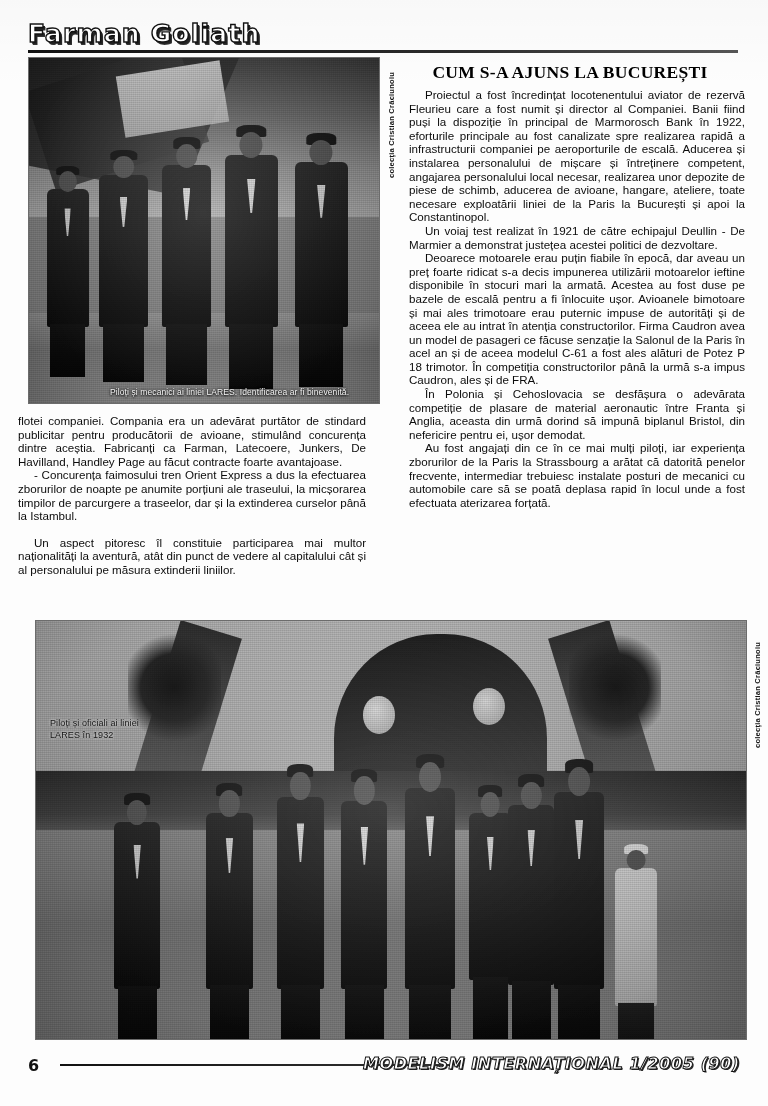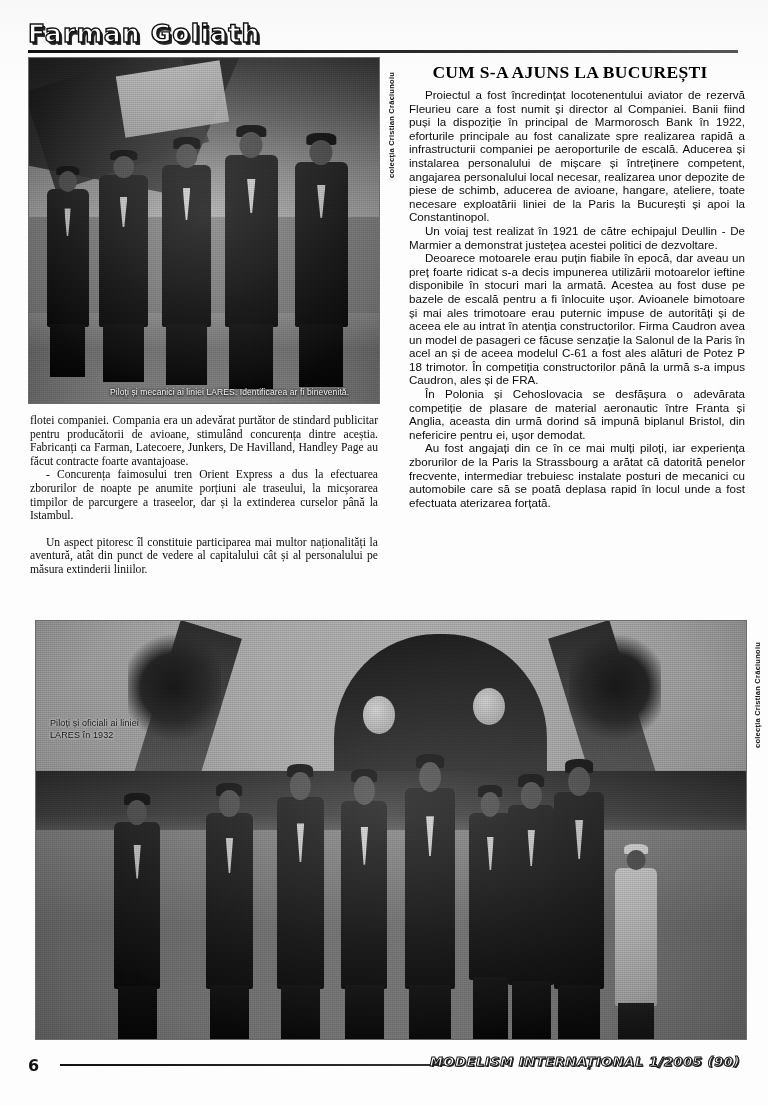--- a/index.html
+++ b/index.html
@@ -179,21 +179,21 @@
   .col{
     position:absolute;
     font-size:11.6px;
     line-height:13.6px;
     text-align:justify;
     color:#0c0c0c;
   }
   .col p{margin:0;text-indent:16px;}
   .col p.noindent{text-indent:0;}
   .col p.gap{margin-top:13px;}
-  #col-left{left:30px;top:414px;width:348px;font-family:Liberation Serif, serif;}
+  #col-left{left:18px;top:414px;width:348px;}
   #col-right{left:409px;top:88px;width:336px;}
   .section-title{
     position:absolute;left:402px;top:62px;width:336px;
     font-family:Liberation Serif, serif;
     font-weight:bold;
     font-size:17.5px;
     letter-spacing:.3px;
     text-align:center;
     color:#000;
   }
@@ -203,21 +203,21 @@
     font-family:"DejaVu Sans", sans-serif;
     font-weight:bold;font-size:16px;color:#111;
   }
   .footer-rule{
     position:absolute;left:60px;top:1064px;width:390px;height:2px;
     background:linear-gradient(90deg,#111,#333);
   }
   .footer-title{
     position:absolute;right:28px;top:1054px;
     font-family:"DejaVu Sans", sans-serif;
-    font-style:italic;font-weight:bold;font-size:13px;
+    font-style:italic;font-weight:bold;font-size:16px;
     letter-spacing:.6px;
     color:#fff;
     -webkit-text-stroke:1px #111;
     text-shadow:1.3px 1.3px 0 #2a2a2a;
     white-space:nowrap;
   }
 </style>
 </head>
 <body>
 

